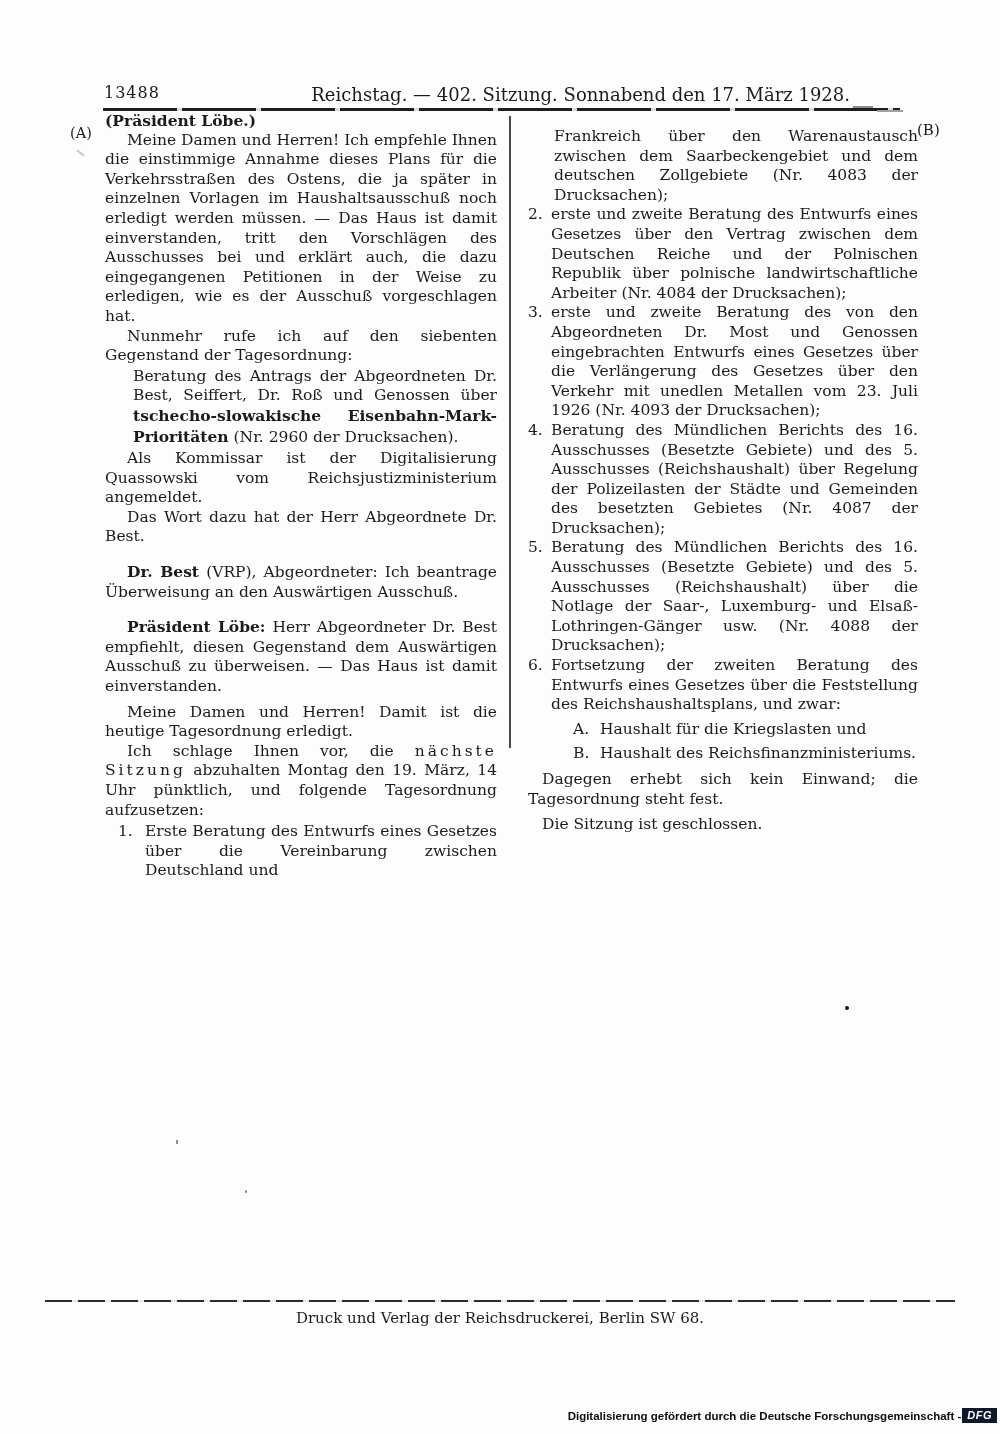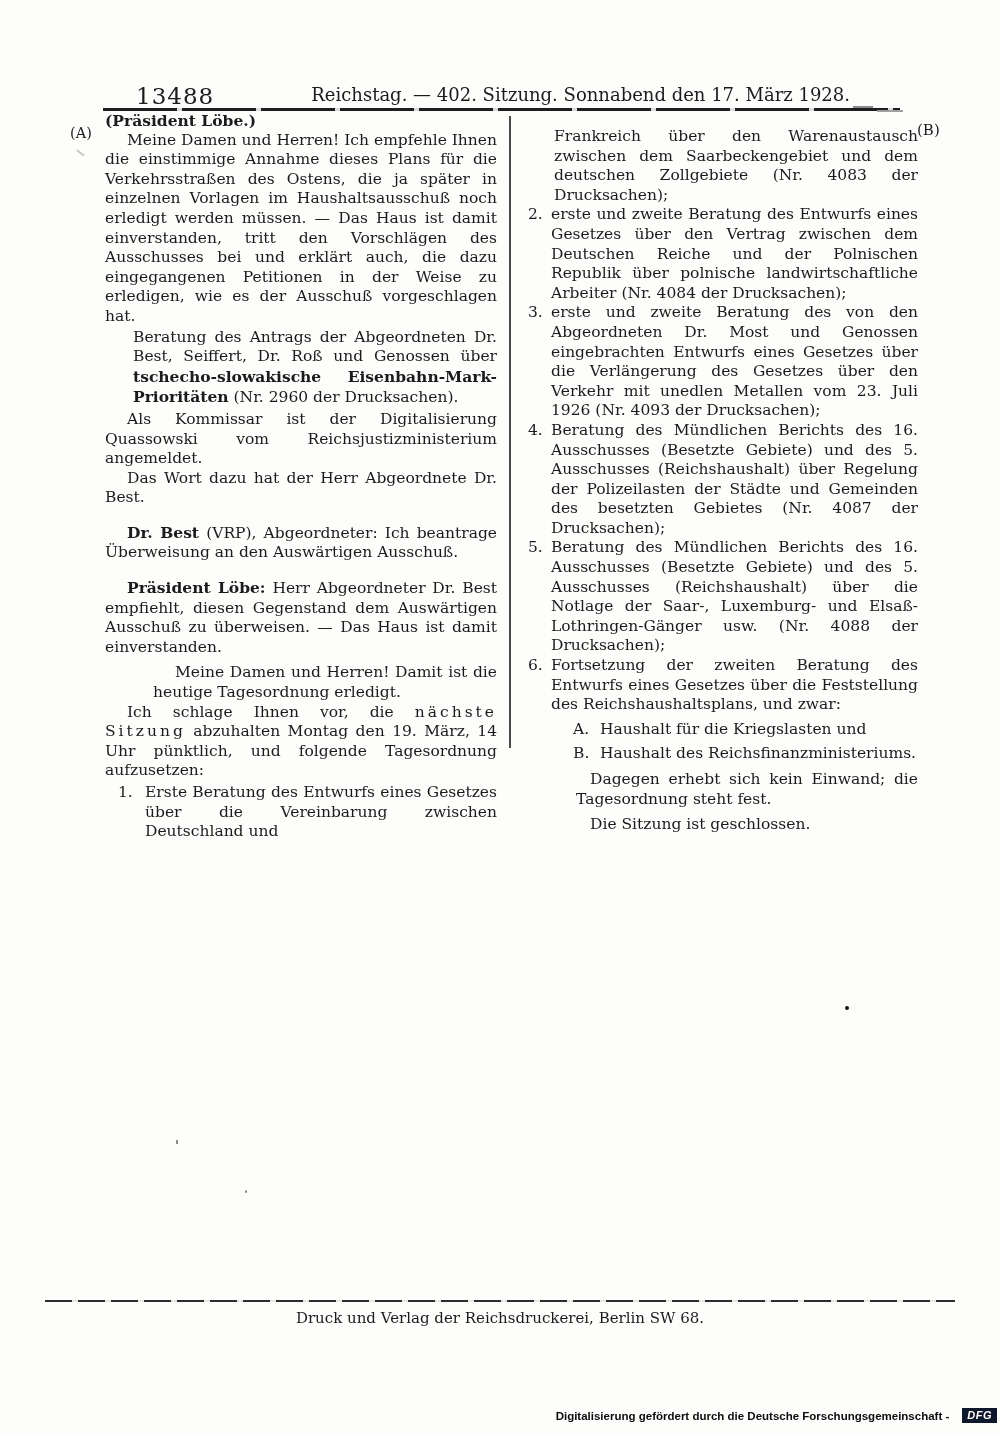--- a/index.html
+++ b/index.html
@@ -4,21 +4,21 @@
 <style>
   html,body{margin:0;padding:0;}
   body{
     width:1000px;height:1434px;position:relative;
     background:#fdfdfc;color:#1b1b1b;
     font-family:"DejaVu Serif", serif;
     overflow:hidden;
   }
   .page{position:absolute;inset:0;}
   
-  .pageno{position:absolute;left:104px;top:83px;font-size:23px;letter-spacing:1px;margin-left:32px;}
+  .pageno{position:absolute;left:104px;top:83px;font-size:16px;letter-spacing:1px;}
   .htitle{position:absolute;left:150px;right:150px;top:84px;text-align:right;font-size:18px;}
   .header-rule{
     position:absolute;left:103px;top:108px;width:797px;height:3px;
     background:repeating-linear-gradient(90deg,#1e1e1e 0 74px, rgba(30,30,30,.15) 74px 79px);
   }
   .rule-frag1{position:absolute;left:853px;top:106px;width:20px;height:2px;background:#8c8c8c;}
   .rule-frag2{position:absolute;left:877px;top:110px;width:26px;height:2px;background:#a0a0a0;}
   
   .margin-a{position:absolute;left:70px;top:125px;font-size:14.5px;}
   .margin-b{position:absolute;left:917px;top:121px;font-size:15px;}
@@ -27,42 +27,42 @@
   .col{position:absolute;font-size:15.5px;line-height:19.6px;text-align:justify;hyphens:auto;}
   .col-left{left:105px;top:111px;width:392px;}
   .col-right{left:528px;top:127px;width:390px;}
   .col-divider{position:absolute;left:509px;top:116px;width:1.5px;height:632px;background:#4a4a4a;}
   .col p{margin:0;text-indent:22px;}
   .b{font-weight:bold;}
   .sp{letter-spacing:3px;}
   p.heading{font-weight:bold;text-indent:0;}
   p.motion{margin:1px 0 2px 28px;text-indent:0;}
   p.gap{margin-top:15px;}
-  p.smallgap{margin-top:6px;margin-left:48px;}
+  p.smallgap{margin-top:6px;}
   p.li{position:relative;padding-left:40px;text-indent:0;margin-top:2px;}
   p.li .num{position:absolute;left:13px;top:0;}
   p.cont{padding-left:26px;text-indent:0;}
   p.li2{position:relative;padding-left:23px;text-indent:0;}
   p.li2 .num{position:absolute;left:0;top:0;}
   p.sub{position:relative;padding-left:72px;text-indent:0;margin-top:5px;}
   p.sub .num{position:absolute;left:45px;top:0;}
   p.pind{text-indent:14px;}
   p.closing{text-indent:0;padding-left:30px;margin-top:13px;}
   
   .speck1{position:absolute;left:845px;top:1006px;width:4px;height:4px;background:#161616;border-radius:50%;}
   .speck2{position:absolute;left:245px;top:1190px;width:2px;height:3px;background:#7d7d7d;border-radius:50%;}
   .speck3{position:absolute;left:176px;top:1140px;width:2px;height:4px;background:#8f8f8f;}
   
   .footer-rule{
     position:absolute;left:45px;top:1300px;width:910px;height:2px;
     background:repeating-linear-gradient(90deg,#2c2c2c 0 27px, rgba(44,44,44,.1) 27px 33px);
   }
   .footer-text{position:absolute;left:0;right:0;top:1309px;text-align:center;font-size:15px;font-weight:normal;}
   
-  .credit{position:absolute;right:3px;top:1408px;display:flex;align-items:center;gap:13px;
+  .credit{position:absolute;right:3px;top:1408px;display:flex;align-items:center;gap:1px;
     font-family:"Liberation Sans", sans-serif;font-size:11.5px;font-weight:bold;color:#0d0d0d;}
   .dfg-box{background:#0f172a;color:#ffffff;font-size:11px;font-weight:bold;font-style:italic;
     padding:1px 5px 2px 5px;letter-spacing:.5px;}
 </style>
 </head>
 <body>
 
 <div class="page">
 
   <span class="pageno">13488</span>
@@ -73,20 +73,21 @@
 
   <span class="margin-a">(A)</span>
   <span class="margin-b">(B)</span>
   <div class="margin-scratch"></div>
 
   <div class="col-divider"></div>
 
   <section class="col col-left">
     <p class="heading">(Präsident Löbe.)</p>
     <p>Meine Damen und Herren! Ich empfehle Ihnen die einstimmige Annahme dieses Plans für die Verkehrsstraßen des Ostens, die ja später in einzelnen Vorlagen im Haushaltsausschuß noch erledigt werden müssen. — Das Haus ist damit einverstanden, tritt den Vorschlägen des Ausschusses bei und erklärt auch, die dazu eingegangenen Petitionen in der Weise zu erledigen, wie es der Ausschuß vorgeschlagen hat.</p>
+    <p>Nunmehr rufe ich auf den siebenten Gegenstand der Tagesordnung:</p>
     <p class="motion"><span>Beratung des Antrags der Abgeordneten Dr. Best, Seiffert, Dr. Roß und Genossen über </span><span class="b">tschecho-slowakische Eisenbahn-Mark-Prioritäten</span><span> (Nr. 2960 der Drucksachen).</span></p>
     <p>Als Kommissar ist der Digitalisierung Quassowski vom Reichsjustizministerium angemeldet.</p>
     <p>Das Wort dazu hat der Herr Abgeordnete Dr. Best.</p>
     <p class="gap"><span class="b">Dr. Best</span><span> (VRP), Abgeordneter: Ich beantrage Überweisung an den Auswärtigen Ausschuß.</span></p>
     <p class="gap"><span class="b">Präsident Löbe:</span><span> Herr Abgeordneter Dr. Best empfiehlt, diesen Gegenstand dem Auswärtigen Ausschuß zu überweisen. — Das Haus ist damit einverstanden.</span></p>
     <p class="smallgap">Meine Damen und Herren! Damit ist die heutige Tagesordnung erledigt.</p>
     <p><span>Ich schlage Ihnen vor, die </span><span class="sp">nächste Sitzung</span><span> abzuhalten Montag den 19. März, 14 Uhr pünktlich, und folgende Tagesordnung aufzusetzen:</span></p>
     <p class="li"><span class="num">1.</span><span>Erste Beratung des Entwurfs eines Gesetzes über die Vereinbarung zwischen Deutschland und</span></p>
   </section>
 

